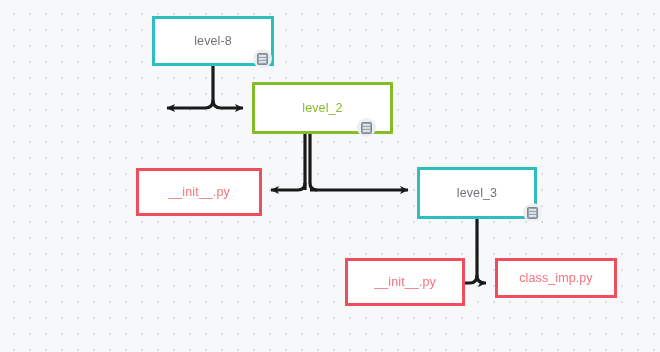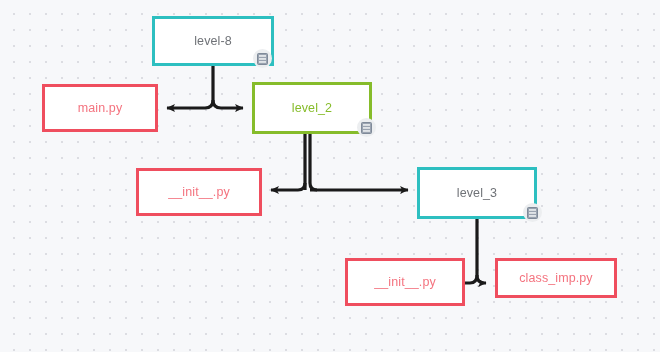--- a/index.html
+++ b/index.html
@@ -99,25 +99,22 @@
   </div>
   <div class="badge" style="left:253px; top:49px;">
     <svg width="11" height="12" viewBox="0 0 11 12" aria-hidden="true">
       <rect x="0.5" y="0.5" width="10" height="11" rx="1" fill="#9aa3b0" stroke="#7f8a99" stroke-width="1"></rect>
       <rect x="2" y="2.2" width="7" height="1.5" fill="#f2f4f6"></rect>
       <rect x="2" y="5.2" width="7" height="1.5" fill="#f2f4f6"></rect>
       <rect x="2" y="8.2" width="7" height="1.5" fill="#f2f4f6"></rect>
     </svg>
   </div>
 
-  <div class="node" style="left:42px; top:84px; width:116px; height:48px; border-color:#ef4e5e;">
-    <span class="node-label" style="color:#f4737f;">main.py</span>
-  </div>
 
-  <div class="node" style="left:252px; top:82px; width:120px; height:52px; border-color:#86bc2a;">
+  <div class="node" style="left:252px; top:82px; width:141px; height:52px; border-color:#86bc2a;">
     <span class="node-label" style="color:#86bc2a;">level_2</span>
   </div>
   <div class="badge" style="left:357px; top:118px;">
     <svg width="11" height="12" viewBox="0 0 11 12" aria-hidden="true">
       <rect x="0.5" y="0.5" width="10" height="11" rx="1" fill="#9aa3b0" stroke="#7f8a99" stroke-width="1"></rect>
       <rect x="2" y="2.2" width="7" height="1.5" fill="#f2f4f6"></rect>
       <rect x="2" y="5.2" width="7" height="1.5" fill="#f2f4f6"></rect>
       <rect x="2" y="8.2" width="7" height="1.5" fill="#f2f4f6"></rect>
     </svg>
   </div>

